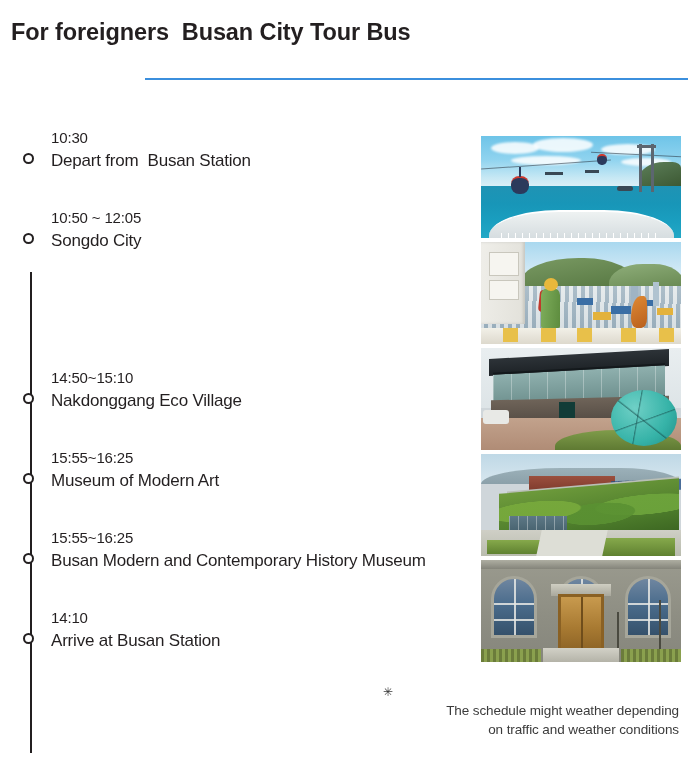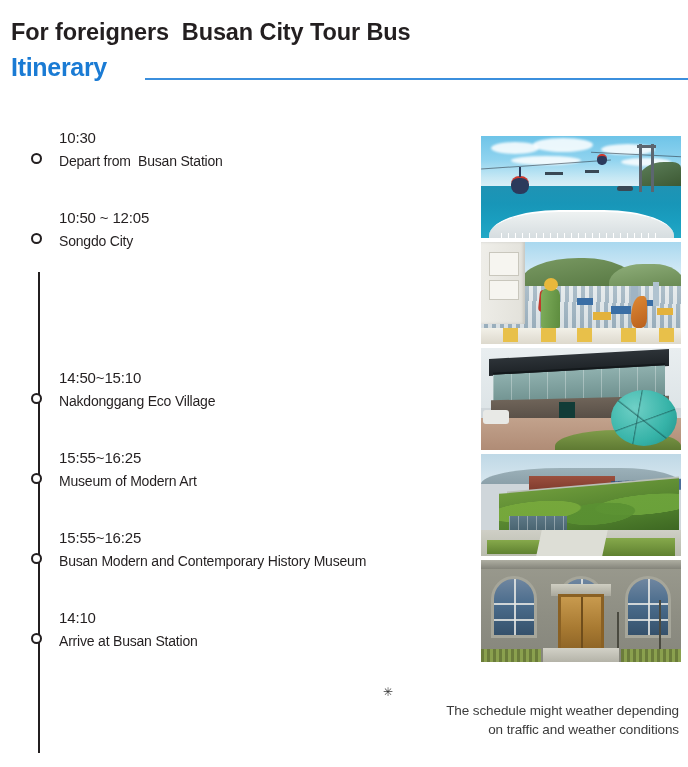--- a/index.html
+++ b/index.html
@@ -49,21 +49,21 @@
     left: 145px;
     top: 78px;
     width: 543px;
     height: 2px;
     background: #3b8fdd;
   }
 
   
   #timeline {
     position: absolute;
-    left: 16px;
+    left: 8px;
     top: 120px;
     width: 470px;
     height: 540px;
   }
   #timeline-spine {
     position: absolute;
     left: 21.5px;
     top: 152px;
     width: 2px;
     height: 481px;
@@ -92,21 +92,21 @@
     top: 0px;
   }
   .tl-time {
     font-size: 15px;
     line-height: 20px;
     color: #231f20;
     white-space: pre;
     letter-spacing: -0.15px;
   }
   .tl-place {
-    font-size: 14px;
+    font-size: 17px;
     line-height: 26px;
     color: #231f20;
     white-space: pre;
     letter-spacing: -0.2px;
   }
 
   
   #photos {
     position: absolute;
     left: 481px;
@@ -408,21 +408,20 @@
     top: 1px;
     font-size: 12px;
     color: #3b3b3b;
   }
 </style>
 </head>
 <body>
 
 <div id="header">
   <div id="title-main">For foreigners  Busan City Tour Bus</div>
-  <div id="title-sub">Itinerary</div>
   <div id="title-rule"></div>
 </div>
 
 <div id="timeline">
   <div id="timeline-spine"></div>
 
   <div class="tl-row" style="top:8px">
     <div class="tl-dot"></div>
     <div class="tl-text">
       <div class="tl-time">10:30</div>

